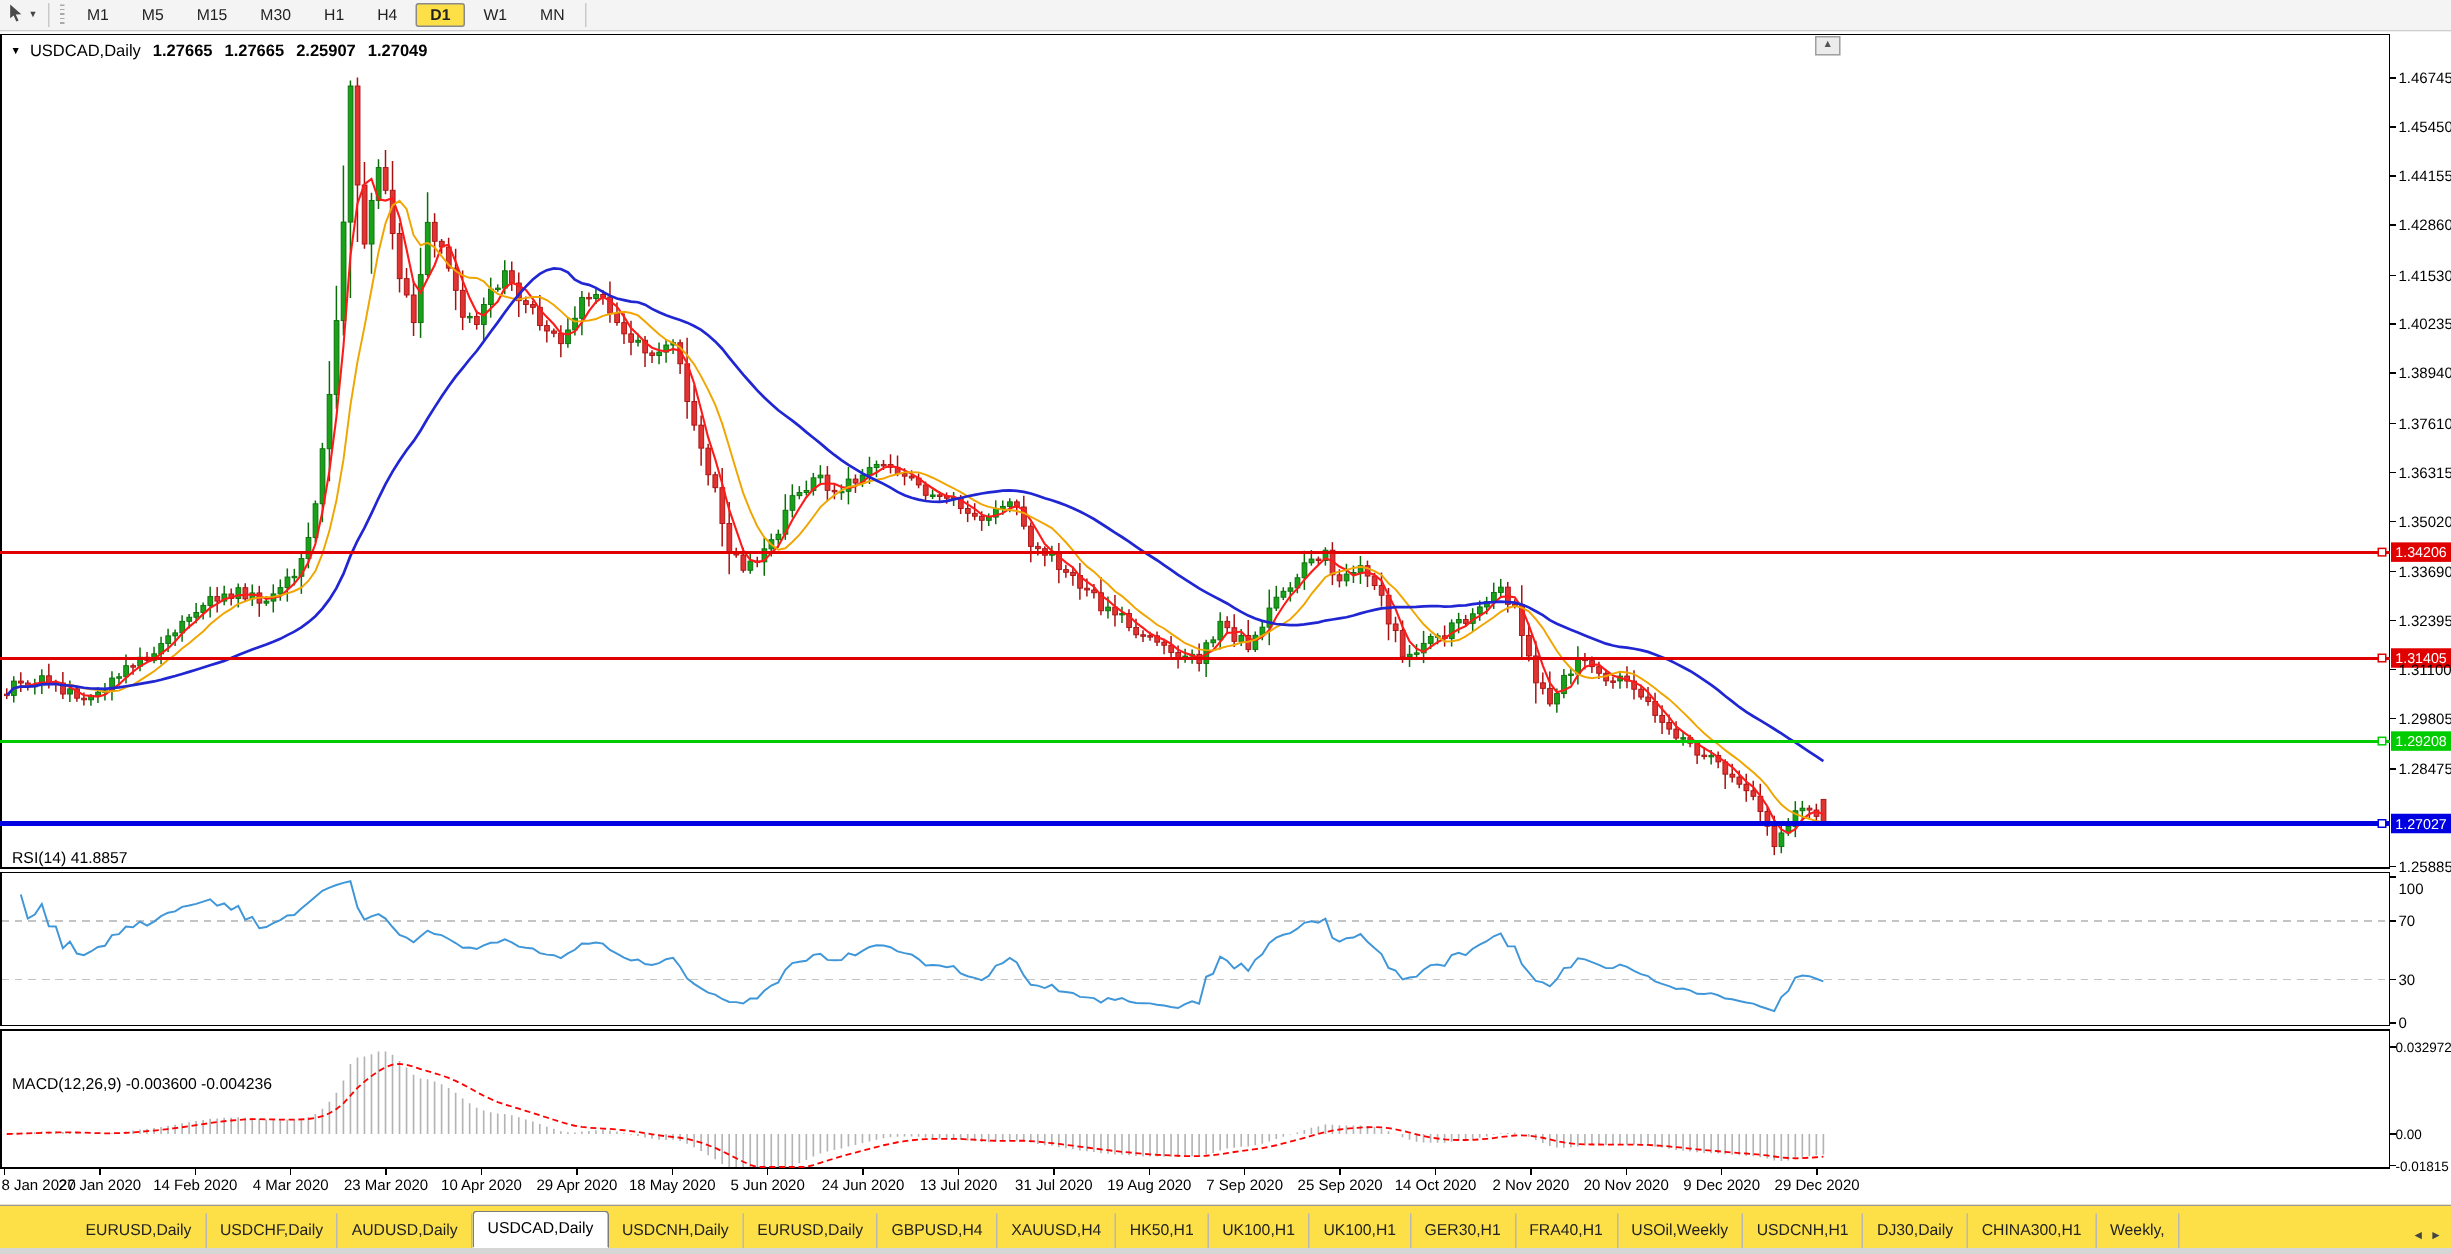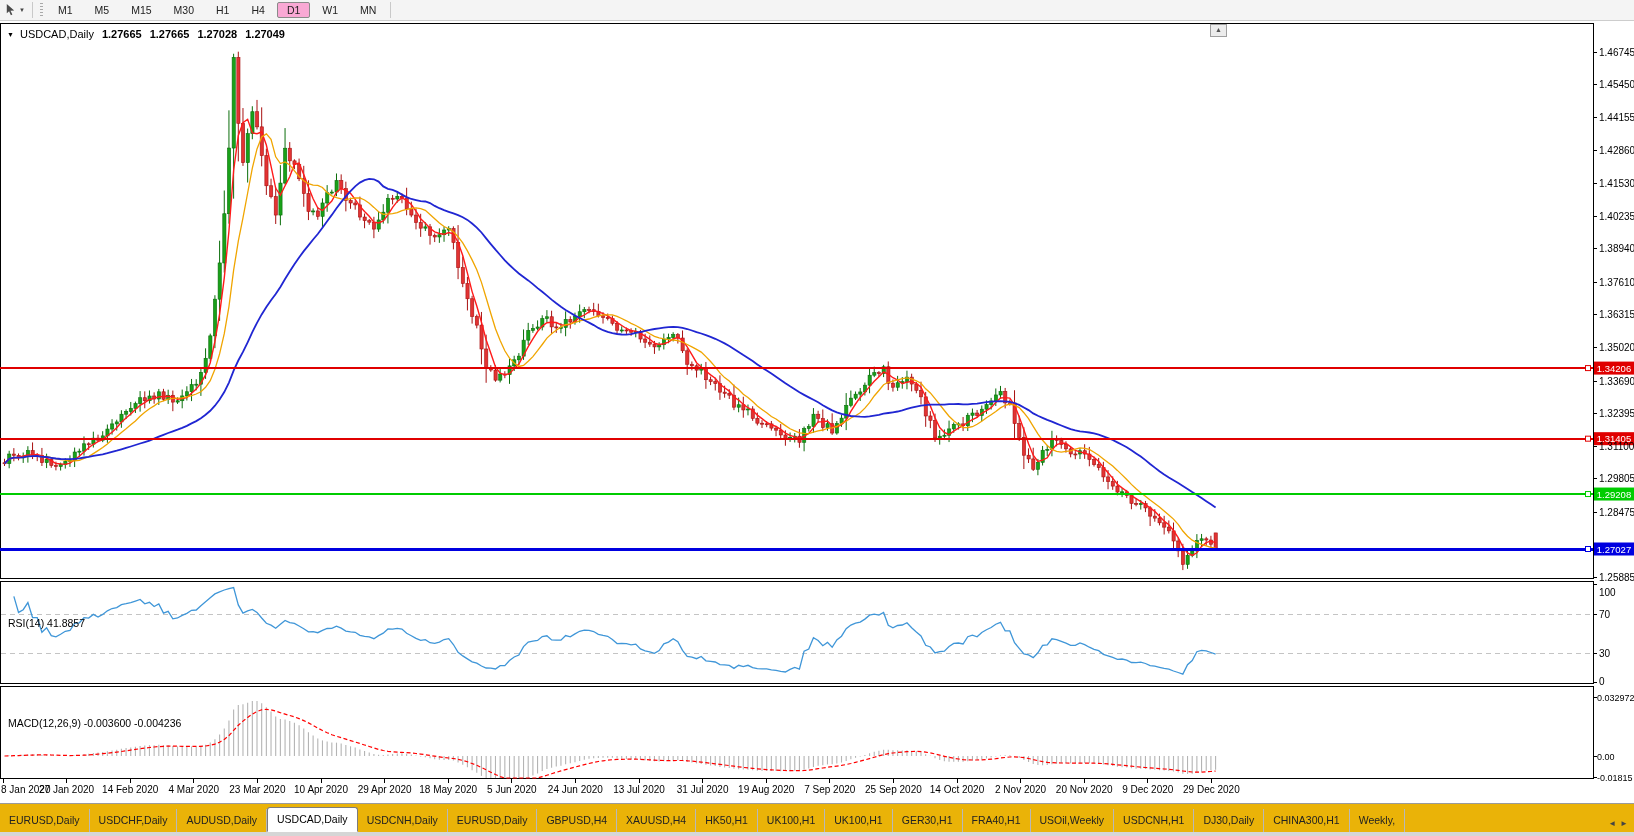--- a/index.html
+++ b/index.html
@@ -6,32 +6,32 @@
     font-family:"Liberation Sans",sans-serif;background:#f0f0f0;}
   
   .toolbar{height:20px;background:#f4f4f4;border-bottom:1px solid #cdcdcd;
     display:flex;align-items:center;font-size:10.5px;color:#222;}
   .tb-icon{display:flex;align-items:center;padding:0 4px;height:18px;cursor:pointer;}
   .tb-icon .dd{font-size:6px;color:#444;margin-left:2px;}
   .tb-sep{width:1px;height:16px;background:#c9c9c9;margin:0 3px;}
   .tb-grip{width:3px;height:14px;margin:0 4px;
     background:repeating-linear-gradient(to bottom,#a9a9a9 0 1px,transparent 1px 3px);}
   .tf-btn{padding:1px 9px;margin:0 1px;border:1px solid transparent;border-radius:2px;cursor:pointer;}
-  .tf-btn.active{background:#f9a8d4;border:1px solid #8a8a8a;}
+  .tf-btn.active{background:#fde047;border:1px solid #8a8a8a;font-weight:bold;}
   
   .chart-area{position:relative;width:1634px;height:782px;background:#ffffff;}
   .chart-title{position:absolute;left:7px;top:7px;font-size:11px;color:#000;
     display:flex;align-items:center;gap:6px;}
   .chart-title .tri{font-size:7px;}
   .chart-title .num{margin-left:2px;font-weight:bold;}
   .pane-label{position:absolute;left:8px;font-size:10.5px;color:#000;}
   .mini-box{position:absolute;left:1210px;top:3px;width:15px;height:11px;background:#ececec;
     border:1px solid #9f9f9f;font-size:7px;line-height:10px;text-align:center;color:#555;cursor:pointer;}
   
-  .tabbar{height:28px;background:#eab308;border-top:1px solid #9a9a9a;display:flex;align-items:flex-end;}
+  .tabbar{height:28px;background:#fde047;border-top:1px solid #9a9a9a;display:flex;align-items:flex-end;padding-left:48px;}
   .tabs{display:flex;align-items:flex-end;height:100%;overflow:hidden;flex:1;}
   .tab{padding:5px 9px 6px 9px;font-size:10.5px;color:#222;border-right:1px solid #b8b8b8;
     white-space:nowrap;cursor:pointer;}
   .tab.active{background:#ffffff;border:1px solid #7c7c7c;border-bottom:1px solid #fff;
     border-radius:3px 3px 0 0;color:#000;}
   .tab-arrows{display:flex;align-items:center;gap:4px;padding:0 6px 4px 4px;color:#444;font-size:8px;}
   .tab-arrow{cursor:pointer;}
   .bottom-strip{height:6px;background:#d6d6d6;}
 </style>
 </head>
@@ -971,24 +971,24 @@
         <text x="1147.8" y="772" text-anchor="middle" font-size="10" fill="#000" font-family="Liberation Sans,sans-serif">9 Dec 2020</text>
         <line x1="1211.4" y1="757.5" x2="1211.4" y2="762" stroke="#000" shape-rendering="crispEdges"></line>
         <text x="1211.4" y="772" text-anchor="middle" font-size="10" fill="#000" font-family="Liberation Sans,sans-serif">29 Dec 2020</text>
       </g>
     </svg>
   <div class="chart-title">
     <span class="tri">▼</span>
     <span>USDCAD,Daily</span>
     <span class="num">1.27665</span>
     <span class="num">1.27665</span>
-    <span class="num">1.27028</span>
+    <span class="num">2.25907</span>
     <span class="num">1.27049</span>
   </div>
-  <div class="pane-label" style="top:596px;">RSI(14) 41.8857</div>
+  <div class="pane-label" style="top:545px;">RSI(14) 41.8857</div>
   <div class="pane-label" style="top:696px;">MACD(12,26,9) -0.003600 -0.004236</div>
   <div class="mini-box">▲</div>
 </div>
 
 <div class="tabbar">
   <div class="tabs" id="tabs">
       <div class="tab">EURUSD,Daily</div>
       <div class="tab">USDCHF,Daily</div>
       <div class="tab">AUDUSD,Daily</div>
       <div class="tab active">USDCAD,Daily</div>

